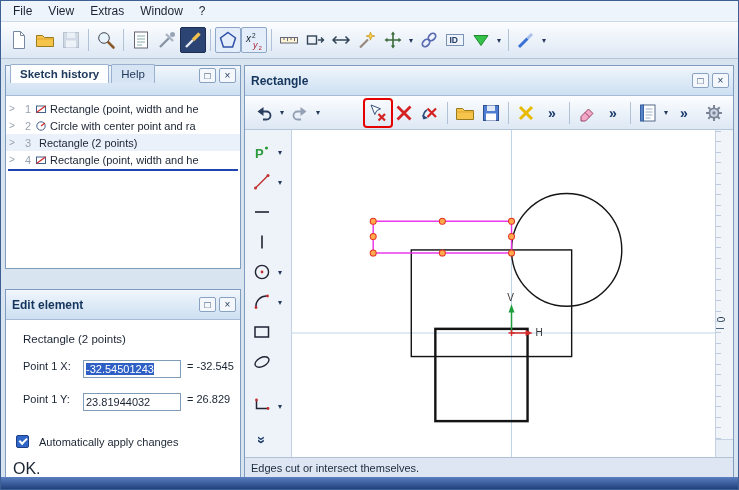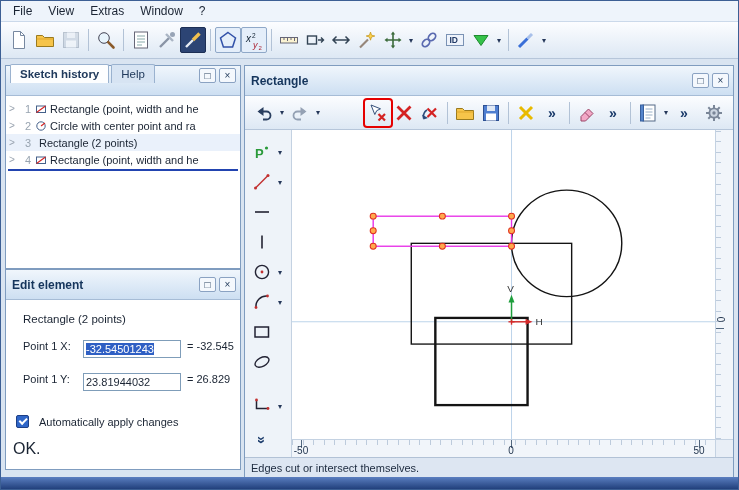--- a/index.html
+++ b/index.html
@@ -48,21 +48,21 @@
   .sh-body{padding-top:4px;}
   .shrow{height:17px;display:flex;align-items:center;font-size:11px;padding-left:3px;white-space:nowrap;}
   .shrow.selected{background:#eaf1fb;}
   .tw{color:#9aa4b0;width:11px;font-size:10px;flex:none;}
   .num{color:#98a4b0;width:11px;text-align:right;margin-right:4px;flex:none;}
   .ricon{width:15px;flex:none;display:flex;align-items:center;}
   .ricon svg{width:12px;height:12px;}
   .rlabel{overflow:hidden;color:#1a2433;}
   .insert-line{height:2px;background:#2244b0;margin:1px 2px 0 2px;}
   
-  #edit-element-panel{left:4px;top:268px;width:236px;height:201px;}
+  #edit-element-panel{left:4px;top:288px;width:236px;height:201px;}
   .ee-type{margin:13px 0 0 17px;font-size:11.5px;}
   .ee-row{display:flex;align-items:flex-start;margin:15px 0 0 17px;}
   .ee-label{width:60px;font-size:11px;flex:none;}
   .input{width:98px;height:18px;border:1px solid #7f9db9;background:#fff;display:flex;
     align-items:center;padding:0 2px;font-size:11px;overflow:hidden;flex:none;}
   .input .sel{background:#2e5fc4;color:#fff;}
   .eq{margin-left:6px;font-size:11px;}
   .cb-row{display:flex;align-items:center;margin:24px 0 0 10px;gap:10px;}
   .checkbox{width:13px;height:13px;background:#2f66c8;border:1px solid #1d3f86;border-radius:2px;
     display:flex;align-items:center;justify-content:center;flex:none;}
@@ -519,28 +519,20 @@
               <line x1="219" y1="198" x2="219" y2="176" stroke="#1e9e3c" stroke-width="1.5"></line>
               <polygon points="216,178 222,178 219,170" fill="#1e9e3c"></polygon>
               <line x1="219" y1="198" x2="235" y2="198" stroke="#d42a2a" stroke-width="1.5"></line>
               <polygon points="233,195 233,201 240,198" fill="#d42a2a"></polygon>
               <line x1="216" y1="198" x2="222" y2="198" stroke="#d42a2a" stroke-width="1.4"></line>
               <line x1="219" y1="195" x2="219" y2="201" stroke="#d42a2a" stroke-width="1.4"></line>
               <text x="218" y="167" text-anchor="middle" font-size="10" fill="#333333">V</text>
               <text x="243" y="201" font-size="10" fill="#333333">H</text>
             </svg>
           </div>
-        <div class="sk-hruler" id="hruler">
-            <div class="htick" style="left: 9px;"></div>
-            <span class="hlabel" style="left: 9px;">-50</span>
-            <div class="htick" style="left: 219px;"></div>
-            <span class="hlabel" style="left: 219px;">0</span>
-            <div class="htick" style="left: 407px;"></div>
-            <span class="hlabel" style="left: 407px;">50</span>
-          </div>
       </div>
       <div class="sk-right">
         <div class="sk-vruler" id="vruler">
             <div class="vtick" style="top: 198px;"></div>
             <span class="vlabel" style="top: 184px;">0</span>
           </div>
         <div class="sk-corner"></div>
       </div>
     </div>
     <div class="sk-status">

